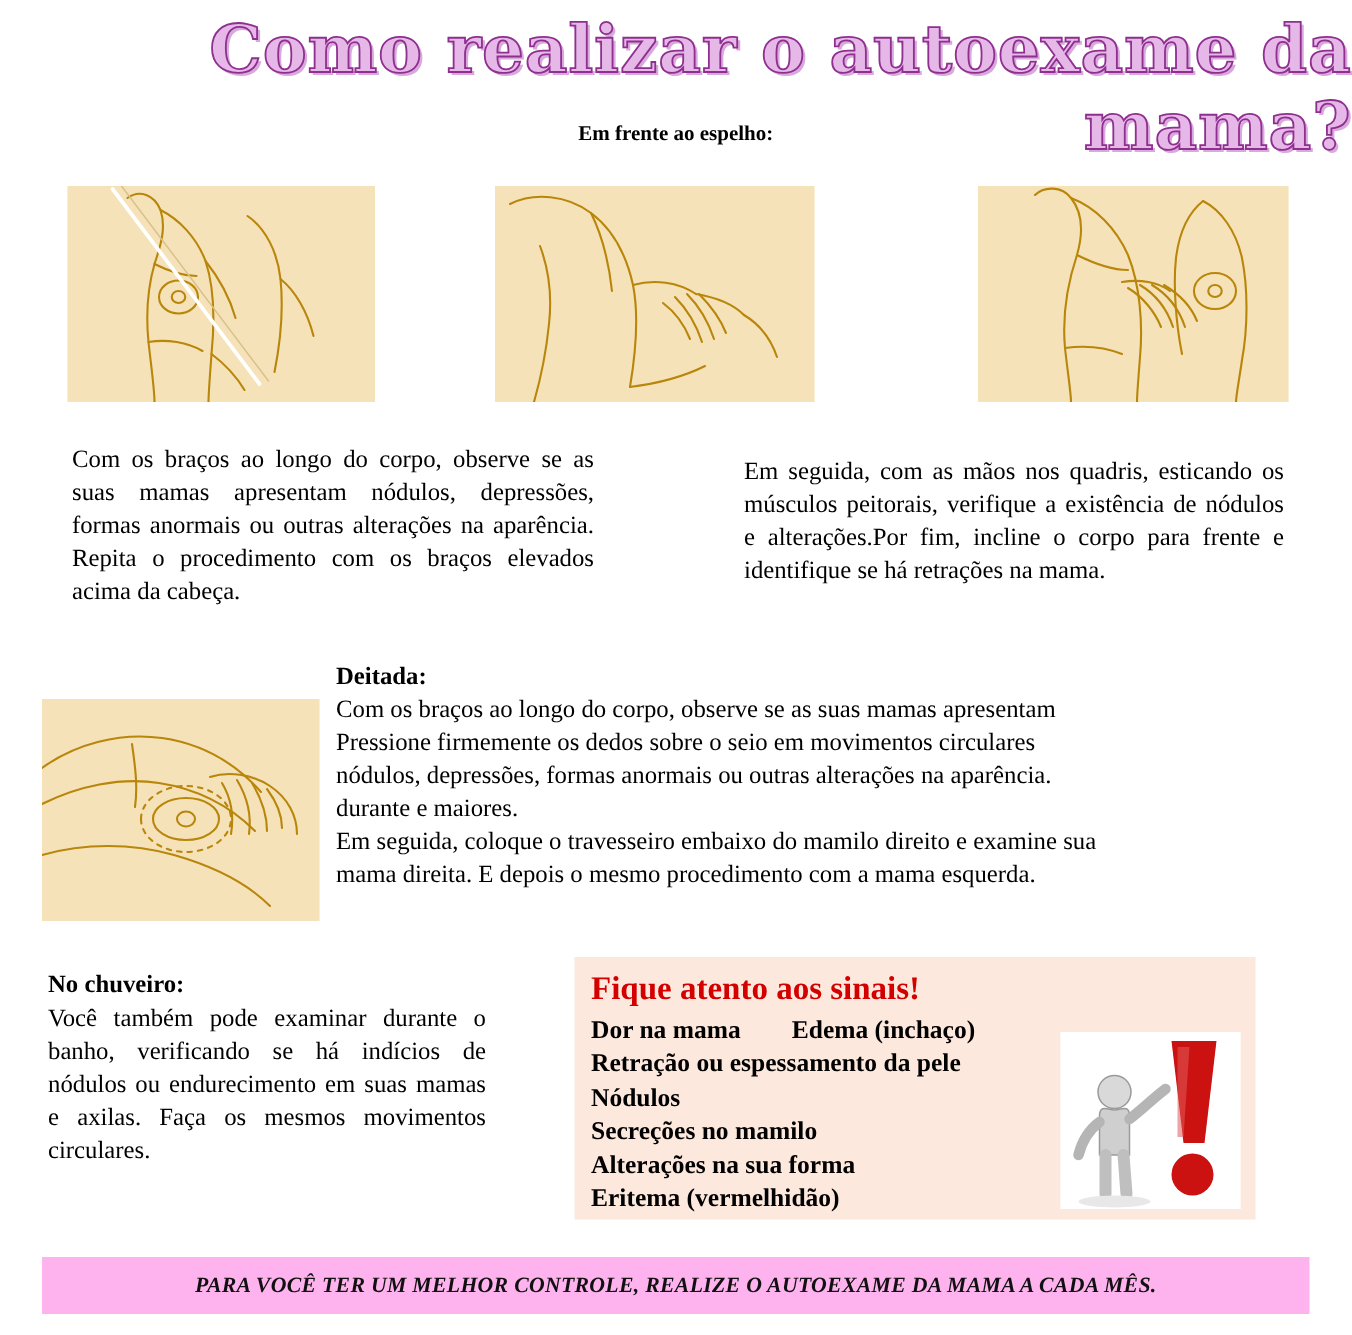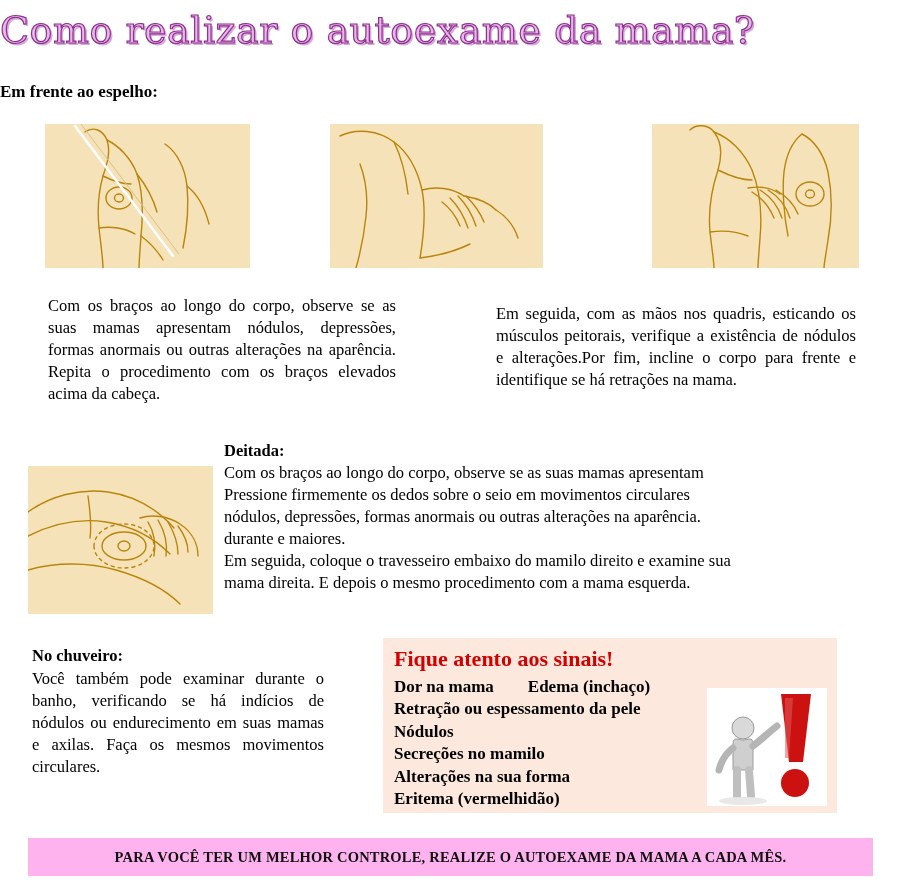--- a/index.html
+++ b/index.html
@@ -20,39 +20,40 @@
     width: 901px;
     height: 890px;
   }
 
   
   .title {
     position: absolute;
     top: 8px;
     left: 0;
     width: 901px;
-    text-align: left;
+    text-align: right;
     font-family: "DejaVu Serif", serif;
-    font-weight: normal;
-    font-size: 38px;
+    font-weight: bold;
+    font-size: 44px;
     letter-spacing: 0.5px;
     color: #e5b8e8;
     -webkit-text-stroke: 1.2px #8f2f8f;
     text-shadow: 2px 2px 0 #d9a9dd;
   }
 
   
   .mirror-heading {
     position: absolute;
     top: 82px;
     left: 0;
     width: 901px;
-    font-family: "Liberation Serif", serif;
-    font-weight: bold;
-    font-size: 17px;
+    text-align: center;
+    font-family: "Liberation Serif", serif;
+    font-weight: bold;
+    font-size: 14px;
   }
 
   
   .illus {
     position: absolute;
     background: #f6e2b8;
     overflow: hidden;
   }
   .illus svg {
     display: block;
@@ -169,20 +170,21 @@
   #footer {
     position: absolute;
     left: 28px;
     top: 838px;
     width: 845px;
     height: 38px;
     background: #ffb3ee;
     display: flex;
     align-items: center;
     justify-content: center;
+    font-style: italic;
   }
   #footer-text {
     font-family: "Liberation Serif", serif;
     font-weight: bold;
     font-size: 14.5px;
     letter-spacing: 0.2px;
     color: #111;
   }
 </style>
 </head>

